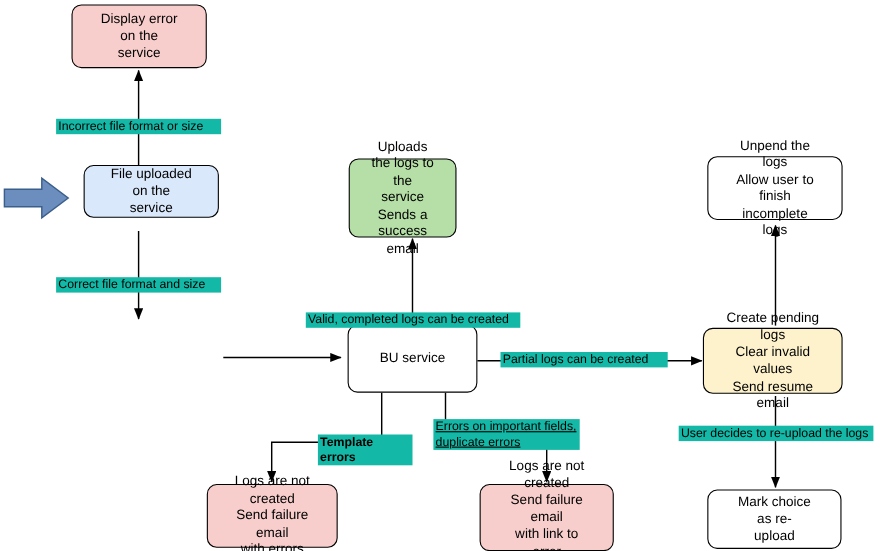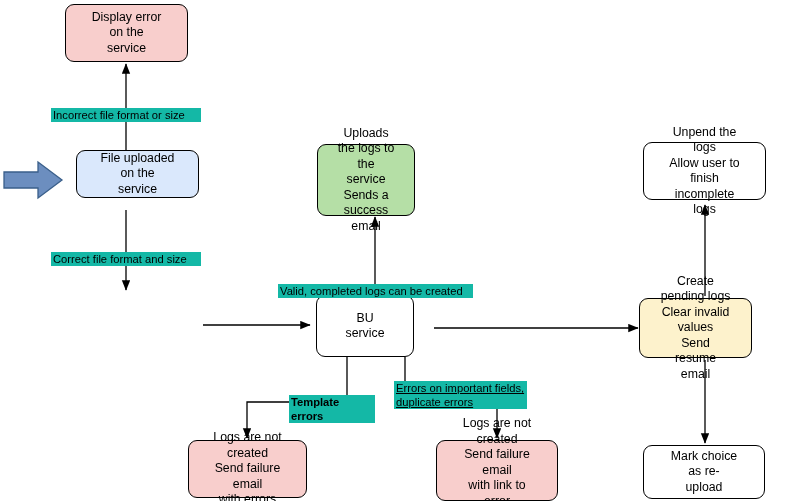--- a/index.html
+++ b/index.html
@@ -93,27 +93,27 @@
 
   <div class="node node-blue" style="left:65px;  top:150px; width:123px; height:48px;margin-left:11px;">File uploaded on the
 service</div>
 
 
   <div class="node node-green" style="left:317px; top:144px; width:98px; height:72px;">Uploads the logs to
 the service
 Sends a success
 email</div>
 
-  <div class="node node-white" style="left:316px; top:295px; width:98px; height:62px;">BU service</div>
+  <div class="node node-white" style="left:316px; top:295px; width:118px; height:62px;">BU service</div>
 
   <div class="node node-white" style="left:643px; top:142px; width:123px; height:58px;text-align:center;">Unpend the logs
 Allow user to finish
 incomplete logs</div>
 
-  <div class="node node-yellow" style="left:639px; top:298px; width:113px; height:60px;">Create pending logs
+  <div class="node node-yellow" style="left:639px; top:298px; width:127px; height:60px;">Create pending logs
 Clear invalid values
 Send resume email</div>
 
   <div class="node node-pink" style="left:188px; top:440px; width:119px; height:58px;">Logs are not created
 Send failure email
 with errors</div>
 
   <div class="node node-pink" style="left:436px; top:440px; width:122px; height:61px;">Logs are not created
 Send failure email
 with link to error
@@ -121,21 +121,23 @@
 
   <div class="node node-white" style="left:643px; top:445px; width:122px; height:54px;">Mark choice as re-
 upload</div>
 
   <div class="edge-label" style="left:51px;  top:108px; width:150px;">Incorrect file format or size</div>
 
   <div class="edge-label" style="left:51px;  top:252px; width:150px;">Correct file format and size</div>
 
   <div class="edge-label" style="left:278px; top:250px; width:195px;margin-top:34px;">Valid, completed logs can be created</div>
 
+  <div class="edge-label" style="left:455px; top:320px; width:152px;">Partial logs can be created</div>
 
 
+  <div class="edge-label" style="left:617px; top:387px; width:177px;">User decides to re-upload the logs</div>
 
   <div class="edge-label" style="left:289px; top:395px; width:86px;font-weight:bold;">Template errors</div>
 
   <div class="edge-label" style="left:394px; top:381px; width:133px;text-decoration:underline;">Errors on important fields,
 duplicate errors</div>
 
 </div>
 
 </body></html>

